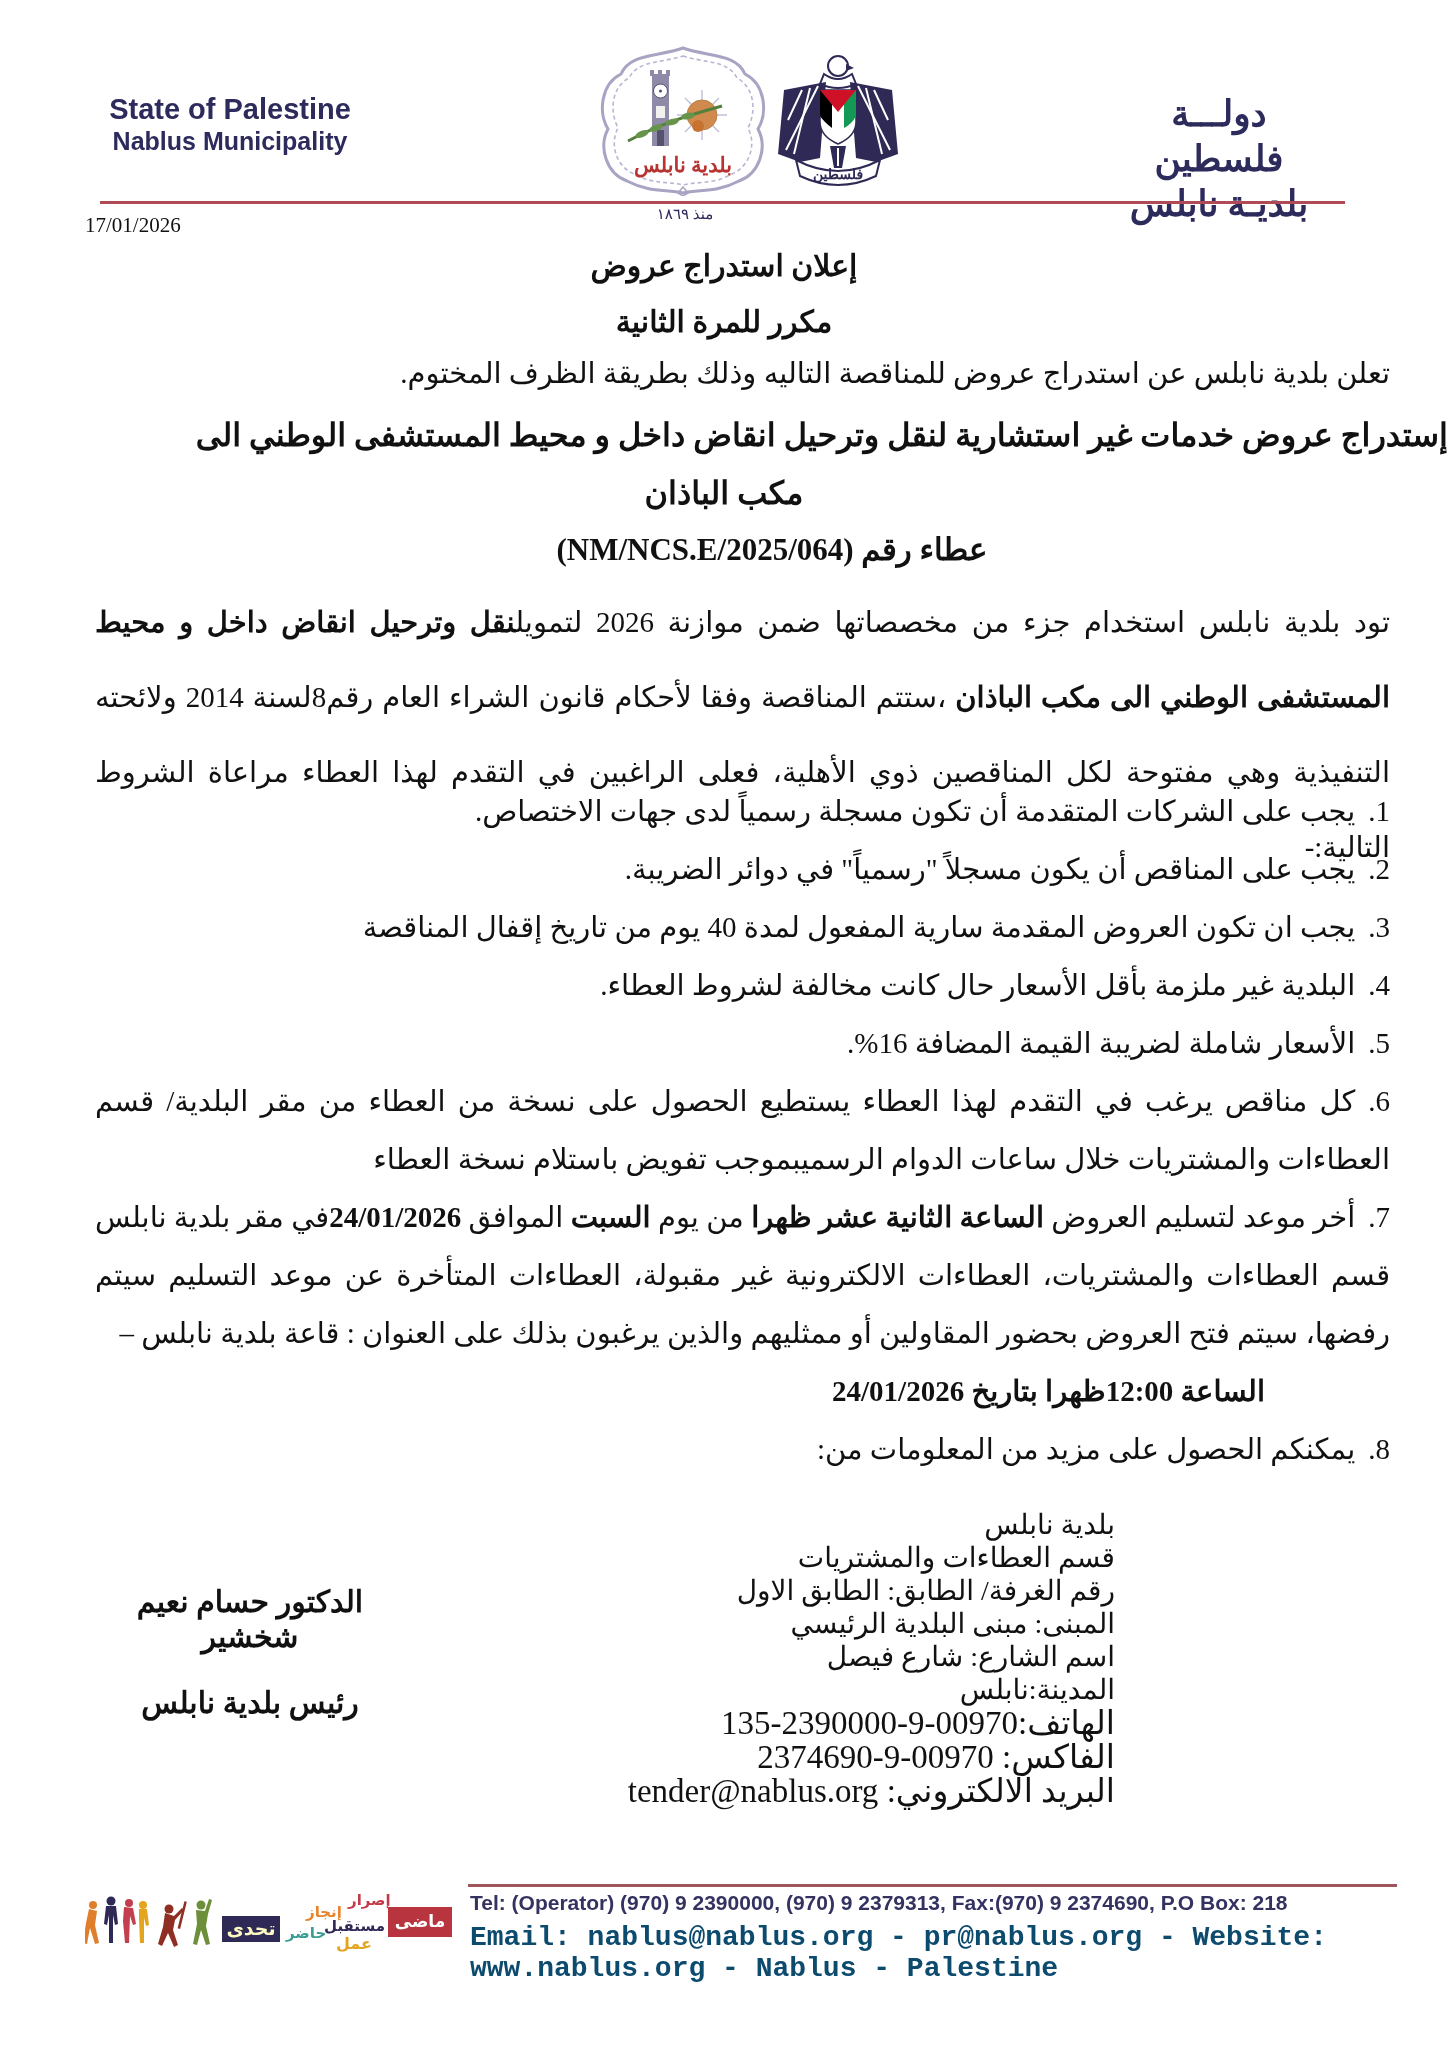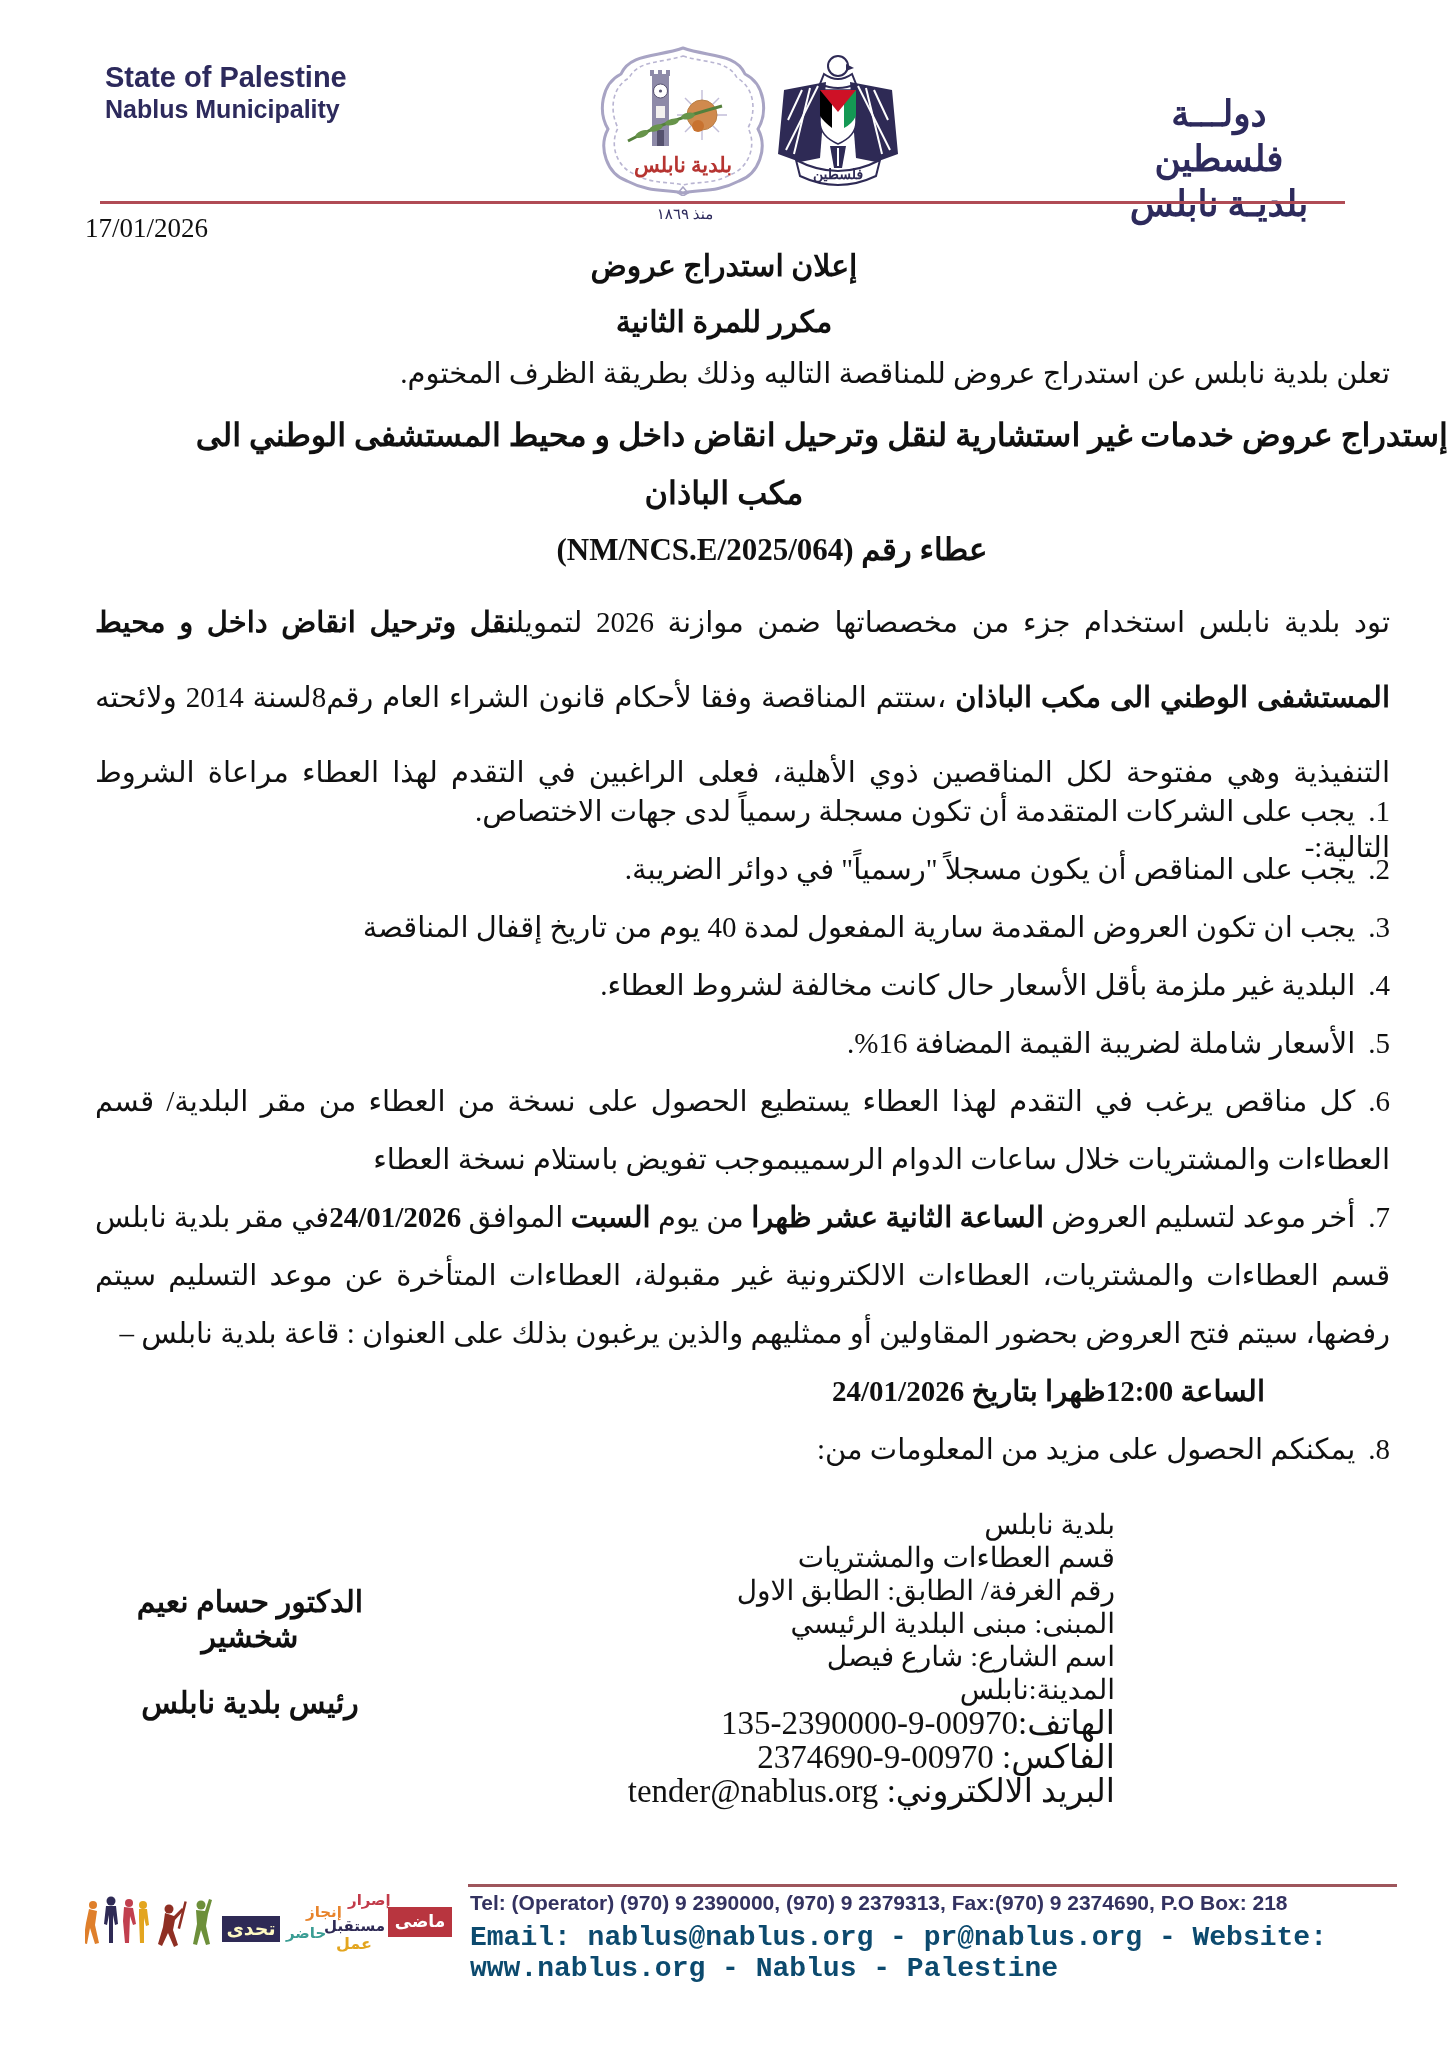--- a/index.html
+++ b/index.html
@@ -3,31 +3,31 @@
 <meta charset="utf-8">
 <style>
   html,body{margin:0;padding:0;background:#e8e8e8;}
   .page{position:relative;width:1448px;height:2048px;background:#ffffff;margin:0 auto;
         font-family:"Liberation Serif","DejaVu Serif",serif;color:#111;overflow:hidden;}
   .abs{position:absolute;}
   .rtl{direction:rtl;padding-left:48px;}
   .b{font-weight:700;}
 
   
-  .hdr-en{left:105px;top:60px;width:250px;color:#2d2a5c;
+  .hdr-en{left:105px;top:92px;width:250px;text-align:center;color:#2d2a5c;
           font-family:"Liberation Sans","DejaVu Sans",sans-serif;font-weight:700;}
   .hdr-en .l1{font-size:29px;line-height:34px;}
   .hdr-en .l2{font-size:25px;line-height:30px;}
   .hdr-ar{right:118px;top:92px;width:222px;text-align:center;color:#2d2a5c;
           font-weight:700;font-size:36px;line-height:45px;direction:rtl;}
   .redline{left:100px;top:201px;width:1245px;height:3px;background:#b04b55;}
   .since{left:635px;top:205px;width:100px;text-align:center;font-size:15px;color:#2d2a5c;direction:rtl;}
 
   
-  .date{left:85px;top:213px;font-size:27px;direction:ltr;}
+  .date{left:85px;top:213px;font-size:21px;direction:ltr;}
   .t1{left:0;top:248px;width:100%;text-align:center;font-size:30px;font-weight:700;direction:rtl;}
   .t2{left:0;top:304px;width:100%;text-align:center;font-size:30px;font-weight:700;direction:rtl;}
   .intro{left:95px;top:356px;width:1295px;direction:rtl;text-align:right;font-size:29px;}
   .h1{left:0;top:412px;width:100%;text-align:right;font-size:32px;font-weight:700;direction:rtl;line-height:46px;}
   .h2{left:0;top:474px;width:100%;text-align:center;font-size:32px;font-weight:700;direction:rtl;}
   .ref{left:0;top:531px;width:100%;text-align:center;font-size:31px;font-weight:700;direction:rtl;}
 
   .para{left:95px;top:585px;width:1295px;direction:rtl;text-align:justify;font-size:29px;line-height:75px;}
 
   .conds{left:95px;top:782px;width:1295px;direction:rtl;font-size:29px;line-height:58px;}

